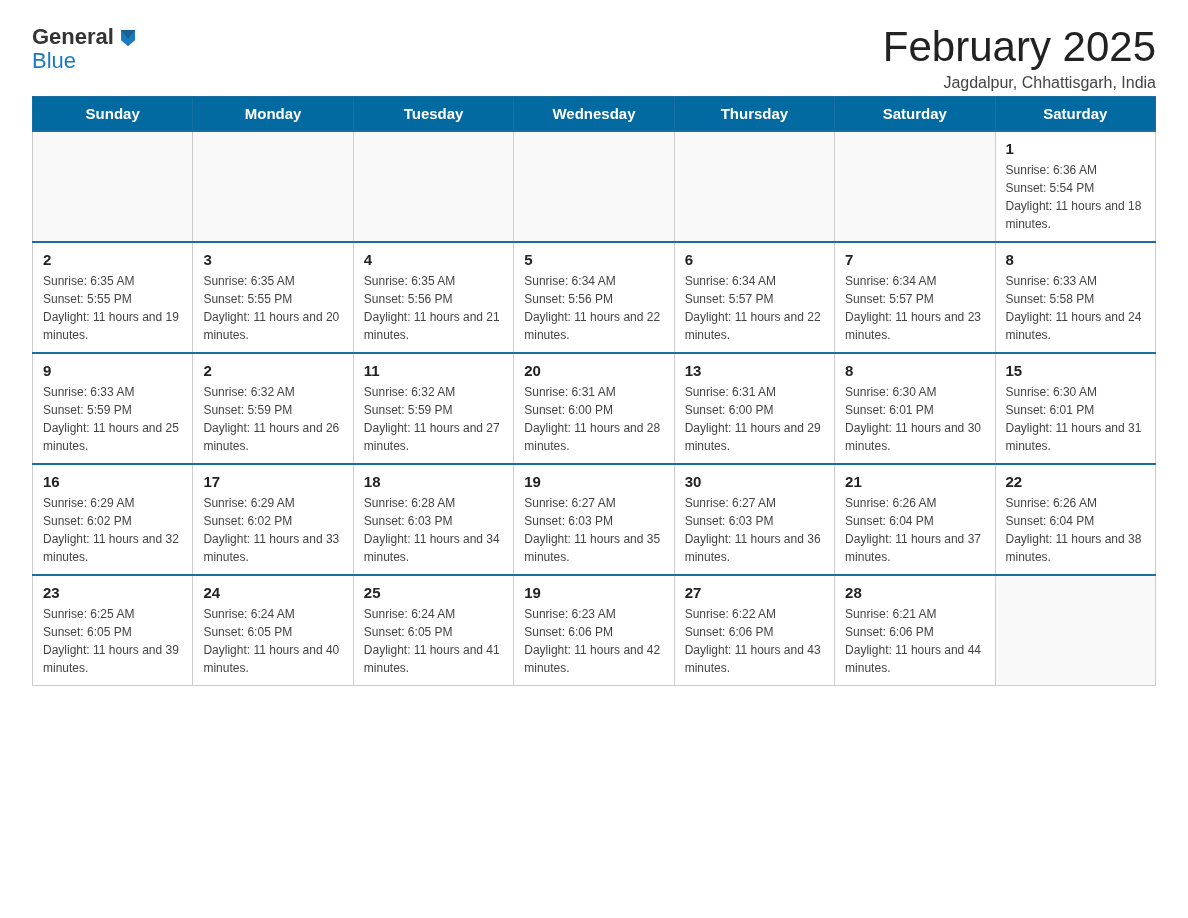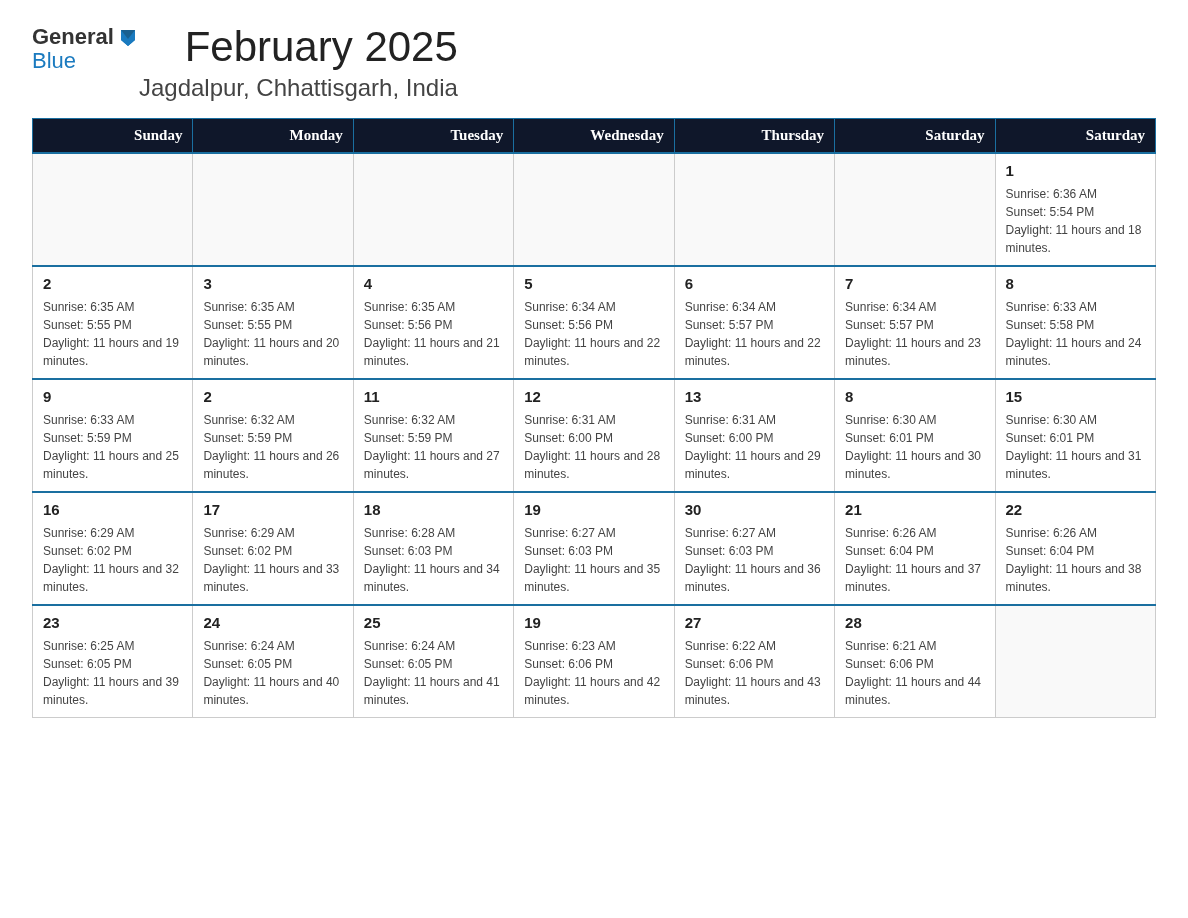--- a/index.html
+++ b/index.html
@@ -6,58 +6,57 @@
     body {
       font-family: Arial, Helvetica, sans-serif;
       background: #fff;
       color: #333;
       padding: 24px 32px;
       width: 1188px;
       min-height: 918px;
     }
     .header {
       display: flex;
-      justify-content: flex-start;
+      justify-content: space-between;
       align-items: flex-start;
-      margin-bottom: 16px;
+      margin-bottom: 4px;
     }
     .logo-text-general {
       font-size: 22px;
       font-weight: bold;
       color: #333;
     }
     .title-block {
       text-align: right;
     }
     .title-block h1 {
       font-size: 42px;
       font-weight: normal;
       color: #222;
       line-height: 1.1;
     }
     .title-block h2 {
-      font-size: 24px;
+      font-size: 16px;
       font-weight: normal;
       color: #444;
       margin-top: 4px;
     }
     .calendar {
       width: 100%;
       border-collapse: collapse;
       table-layout: fixed;
     }
     .calendar thead tr th {
-      background-color: #0f172a;
+      background-color: #0369a1;
       color: #fff;
-      text-align: right;
+      text-align: center;
       padding: 8px 10px;
       font-size: 15px;
       font-weight: bold;
       border: 1px solid #1a6fa0;
-      font-family: Liberation Serif, serif;
     }
     .calendar tbody tr td {
       vertical-align: top;
       padding: 8px 10px;
       border: 1px solid #ccc;
       border-top: 2px solid #1a6fa0;
       font-size: 13px;
       min-height: 100px;
       height: 110px;
     }
@@ -68,21 +67,20 @@
       font-size: 15px;
       font-weight: bold;
       color: #222;
       display: block;
       margin-bottom: 4px;
     }
     .day-info {
       font-size: 12px;
       color: #444;
       line-height: 1.5;
-      margin-top: 6px;
     }
     .logo-wrapper {
       display: flex;
       flex-direction: column;
       align-items: flex-start;
     }
     .logo-top {
       display: flex;
       align-items: center;
     }
@@ -177,21 +175,21 @@
         </td>
         <td>
           <span class="day-number">2</span>
           <div class="day-info">Sunrise: 6:32 AM<br>Sunset: 5:59 PM<br>Daylight: 11 hours and 26 minutes.</div>
         </td>
         <td>
           <span class="day-number">11</span>
           <div class="day-info">Sunrise: 6:32 AM<br>Sunset: 5:59 PM<br>Daylight: 11 hours and 27 minutes.</div>
         </td>
         <td>
-          <span class="day-number">12</span>
+          <span class="day-number">20</span>
           <div class="day-info">Sunrise: 6:31 AM<br>Sunset: 6:00 PM<br>Daylight: 11 hours and 28 minutes.</div>
         </td>
         <td>
           <span class="day-number">13</span>
           <div class="day-info">Sunrise: 6:31 AM<br>Sunset: 6:00 PM<br>Daylight: 11 hours and 29 minutes.</div>
         </td>
         <td>
           <span class="day-number">8</span>
           <div class="day-info">Sunrise: 6:30 AM<br>Sunset: 6:01 PM<br>Daylight: 11 hours and 30 minutes.</div>
         </td>

